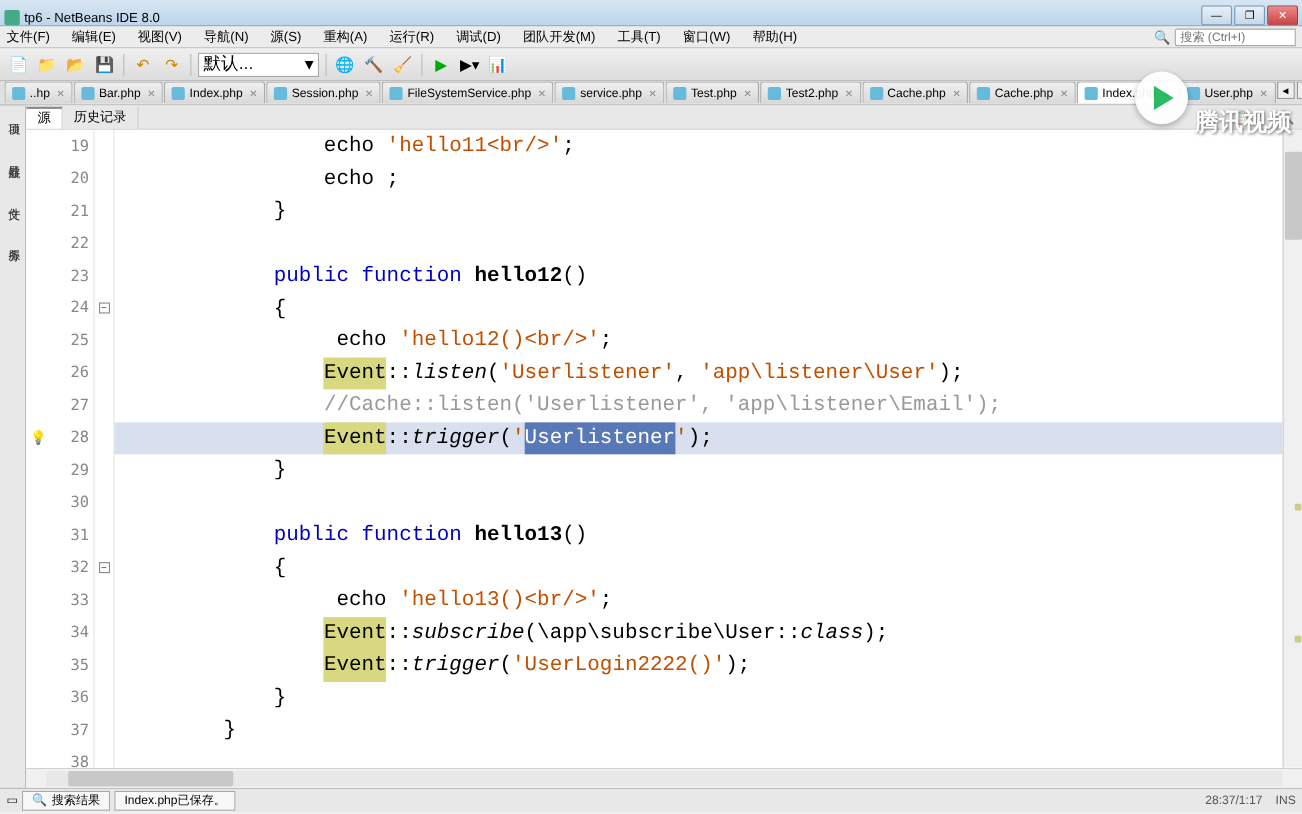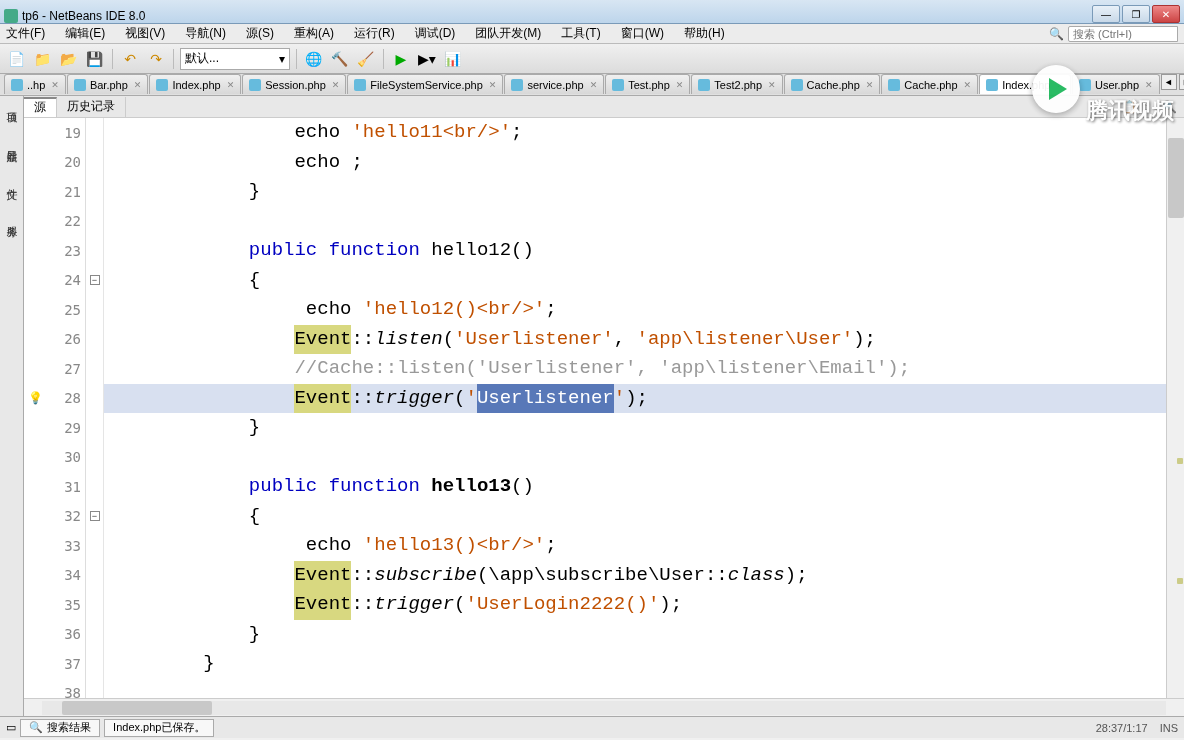--- a/index.html
+++ b/index.html
@@ -13,21 +13,21 @@
 .win-close { background: linear-gradient(#e88, #c44); border-color: #a33; color: #fff; }
 
 .menubar { height: 20px; background: #ececec; border-bottom: 1px solid #bbb; display: flex; align-items: center; padding: 0 6px; gap: 20px; font-size: 12px; }
 .menubar span { cursor: default; white-space: nowrap; }
 .search-box { margin-left: auto; display: flex; align-items: center; gap: 4px; }
 .search-input { width: 110px; height: 16px; border: 1px solid #aaa; background: #fff; padding: 0 4px; font-size: 11px; color: #888; border-radius: 2px 0 0 2px; }
 
 .toolbar { height: 30px; background: linear-gradient(#f0f0f0,#dcdcdc); border-bottom: 1px solid #aaa; display: flex; align-items: center; padding: 0 6px; gap: 4px; }
 .tb-btn { width: 22px; height: 22px; border: 1px solid transparent; border-radius: 2px; display: flex; align-items: center; justify-content: center; font-size: 14px; }
 .tb-sep { width: 1px; height: 20px; background: #bbb; margin: 0 2px; }
-.tb-combo { width: 110px; height: 22px; border: 1px solid #aaa; background: #fff; display: flex; align-items: center; padding: 0 4px; font-size: 12px; }
+.tb-combo { width: 110px; height: 22px; border: 1px solid #aaa; background: #fff; display: flex; align-items: center; padding: 0 4px; font-size: 16px; }
 
 .file-tabs { height: 22px; background: #e0e0e0; border-bottom: 1px solid #aaa; display: flex; gap: 1px; padding: 0 4px; overflow: hidden; }
 .file-tab { height: 20px; background: linear-gradient(#f0f0f0,#d8d8d8); border: 1px solid #aaa; border-bottom: none; padding: 0 6px; display: flex; align-items: center; gap: 4px; font-size: 11px; white-space: nowrap; border-radius: 3px 3px 0 0; }
 .file-tab .icon { width: 12px; height: 12px; background: #6bd; border-radius: 2px; }
 .file-tab.active { background: #fff; }
 .file-tab .x { color: #888; font-size: 9px; margin-left: 2px; }
 .tab-controls { margin-left: auto; display: flex; gap: 2px; }
 .tab-ctrl { width: 16px; height: 16px; border: 1px solid #999; background: #eee; font-size: 9px; display: flex; align-items: center; justify-content: center; }
 
 .workspace { display: flex; height: 620px; }
@@ -309,21 +309,21 @@
           <div class="fold-row"></div>
           <div class="fold-row"></div>
           <div class="fold-row"></div>
           <div class="fold-row"></div>
         </div>
       <div class="code-lines" id="codelines">
           <div class="code-line"><span>                echo </span><span class="str">'hello11&lt;br/&gt;'</span><span>;</span></div>
           <div class="code-line"><span>                echo </span><span>;</span></div>
           <div class="code-line"><span>            }</span></div>
           <div class="code-line"><span></span></div>
-          <div class="code-line"><span>            </span><span class="kw">public</span><span> </span><span class="kw">function</span><span> </span><span style="font-weight:normal">hello12</span><span>()</span></div>
+          <div class="code-line"><span>            </span><span class="kw">public</span><span> </span><span class="kw">function</span><span> </span><span style="font-weight:bold">hello12</span><span>()</span></div>
           <div class="code-line"><span>            {</span></div>
           <div class="code-line"><span>                 echo </span><span class="str">'hello12()&lt;br/&gt;'</span><span>;</span></div>
           <div class="code-line"><span>                </span><span class="hl-event">Event</span><span>::</span><span class="italic">listen</span><span>(</span><span class="str">'Userlistener'</span><span>, </span><span class="str">'app\listener\User'</span><span>);</span></div>
           <div class="code-line"><span>                </span><span class="comment">//Cache::listen('Userlistener', 'app\listener\Email');</span></div>
           <div class="code-line highlight"><span>                </span><span class="hl-event">Event</span><span>::</span><span class="italic">trigger</span><span>(</span><span class="str">'</span><span class="sel">Userlistener</span><span class="str">'</span><span>);</span></div>
           <div class="code-line"><span>            }</span></div>
           <div class="code-line"><span></span></div>
           <div class="code-line"><span>            </span><span class="kw">public</span><span> </span><span class="kw">function</span><span> </span><span style="font-weight:bold">hello13</span><span>()</span></div>
           <div class="code-line"><span>            {</span></div>
           <div class="code-line"><span>                 echo </span><span class="str">'hello13()&lt;br/&gt;'</span><span>;</span></div>

